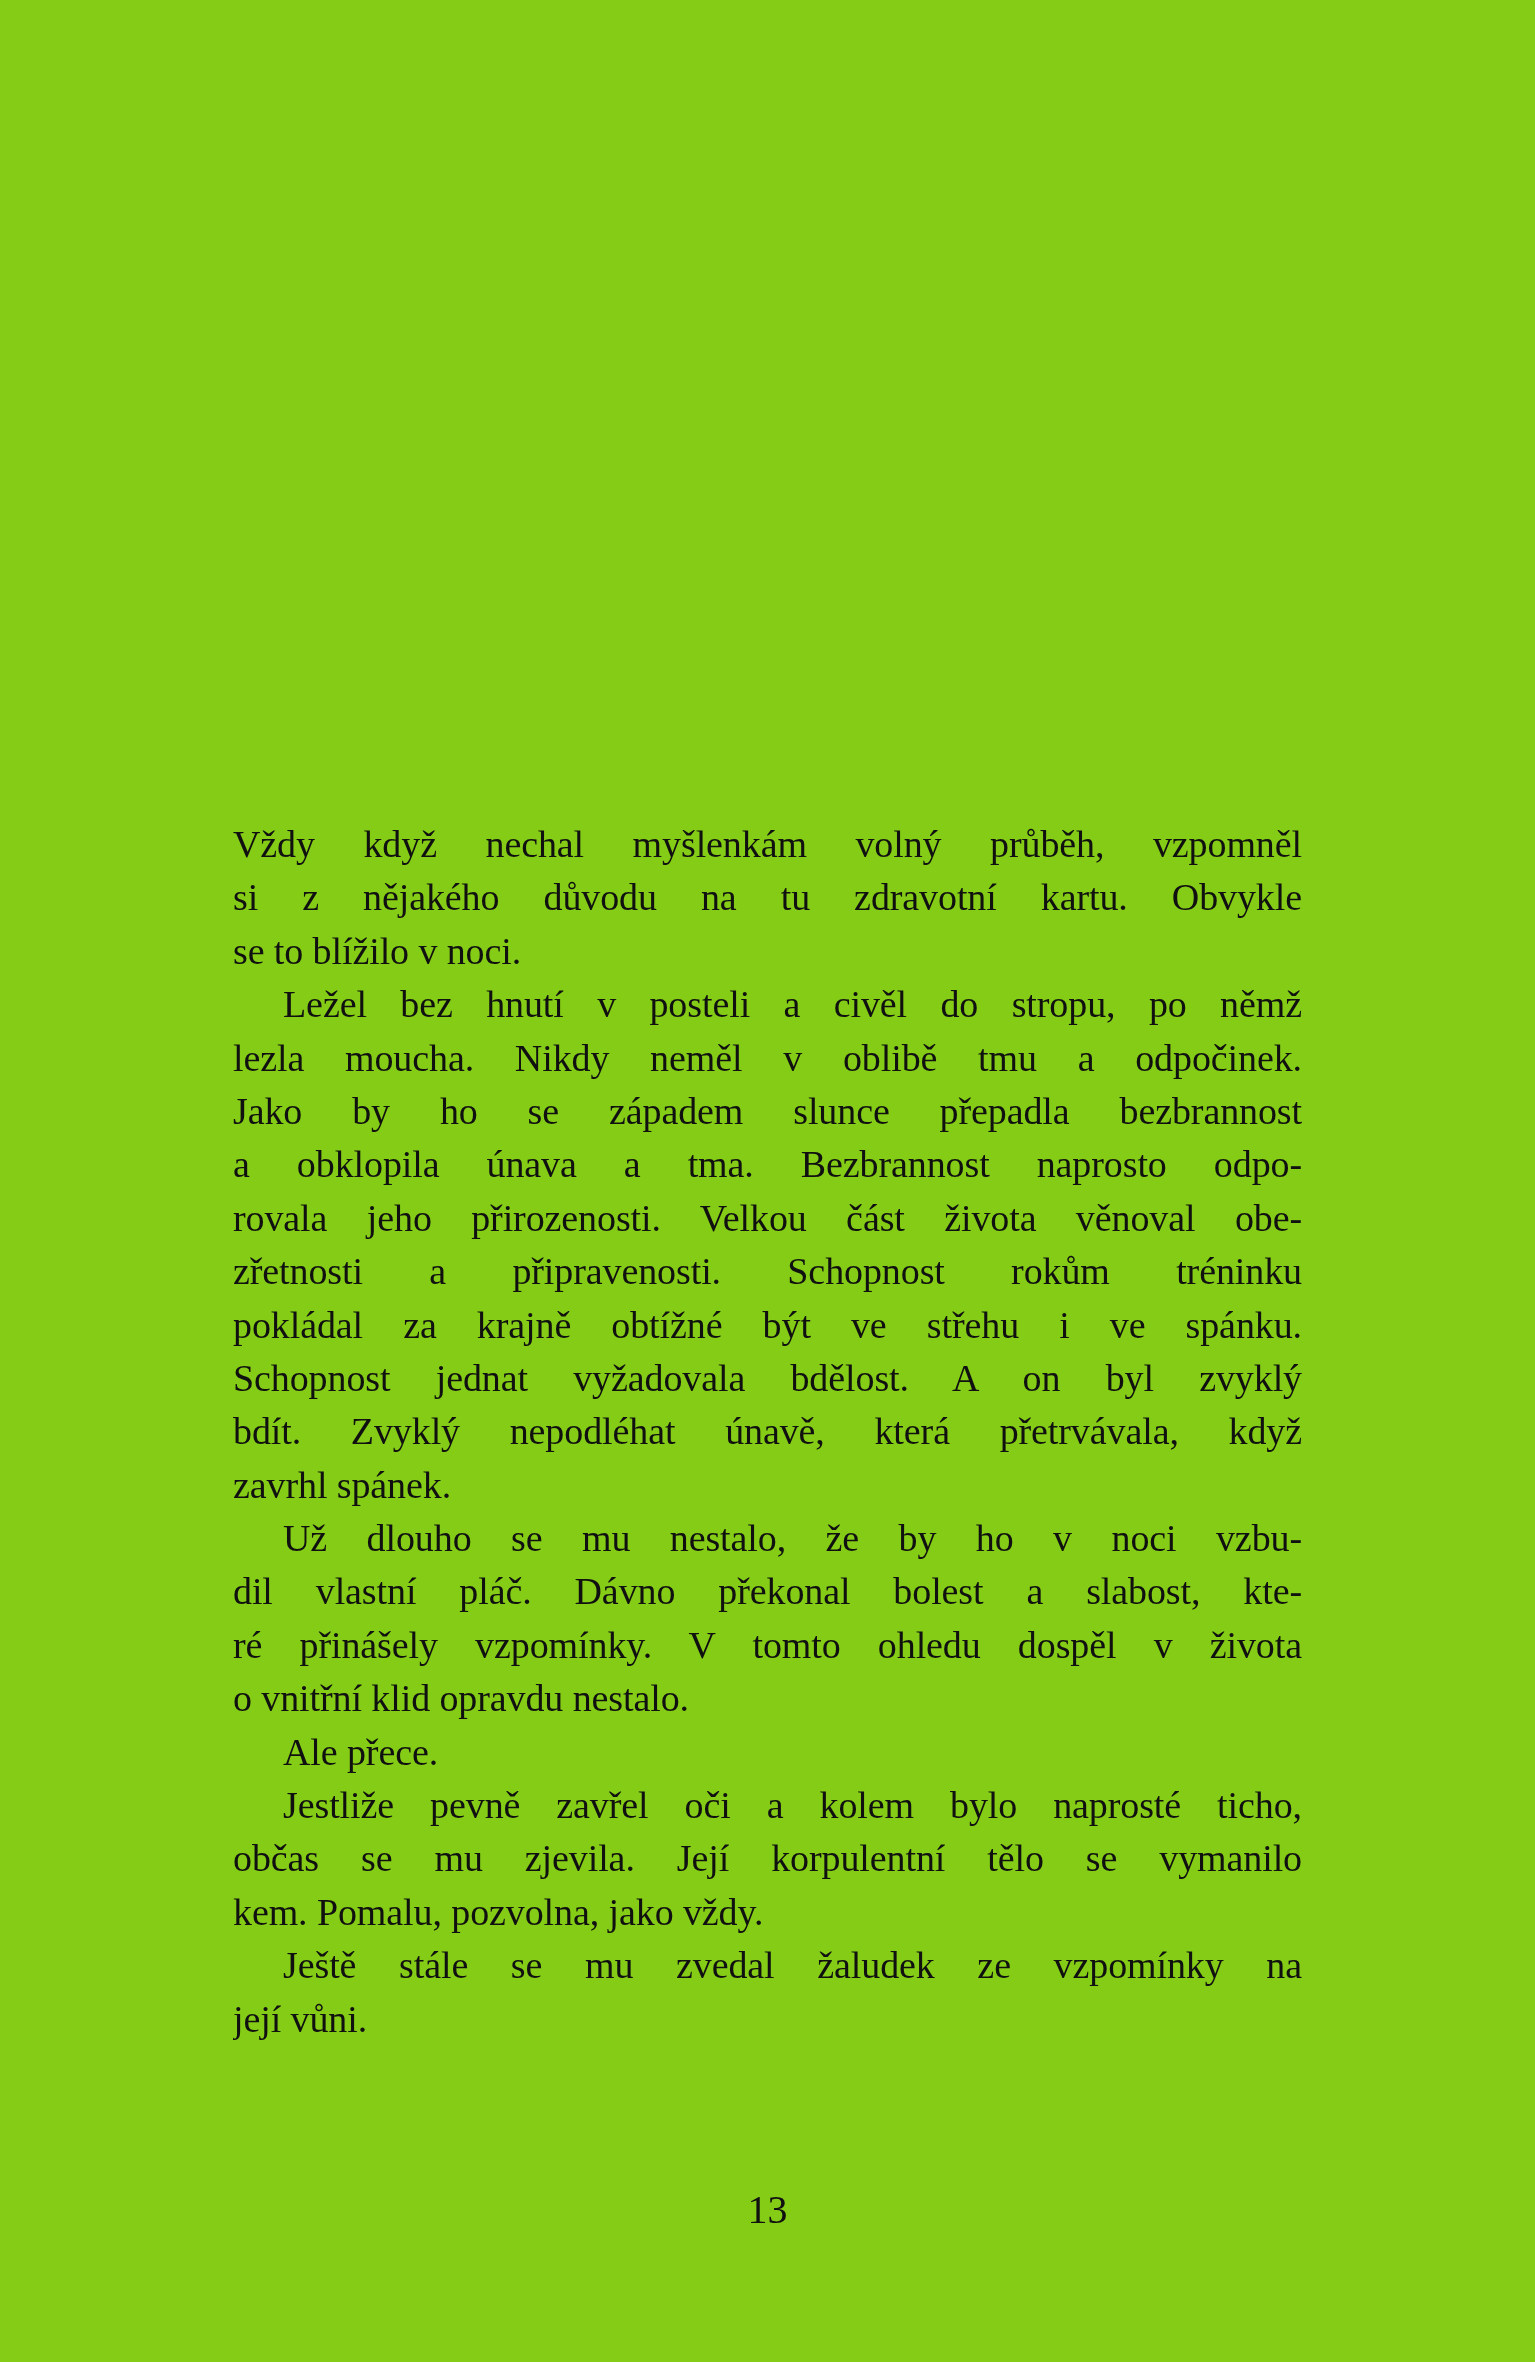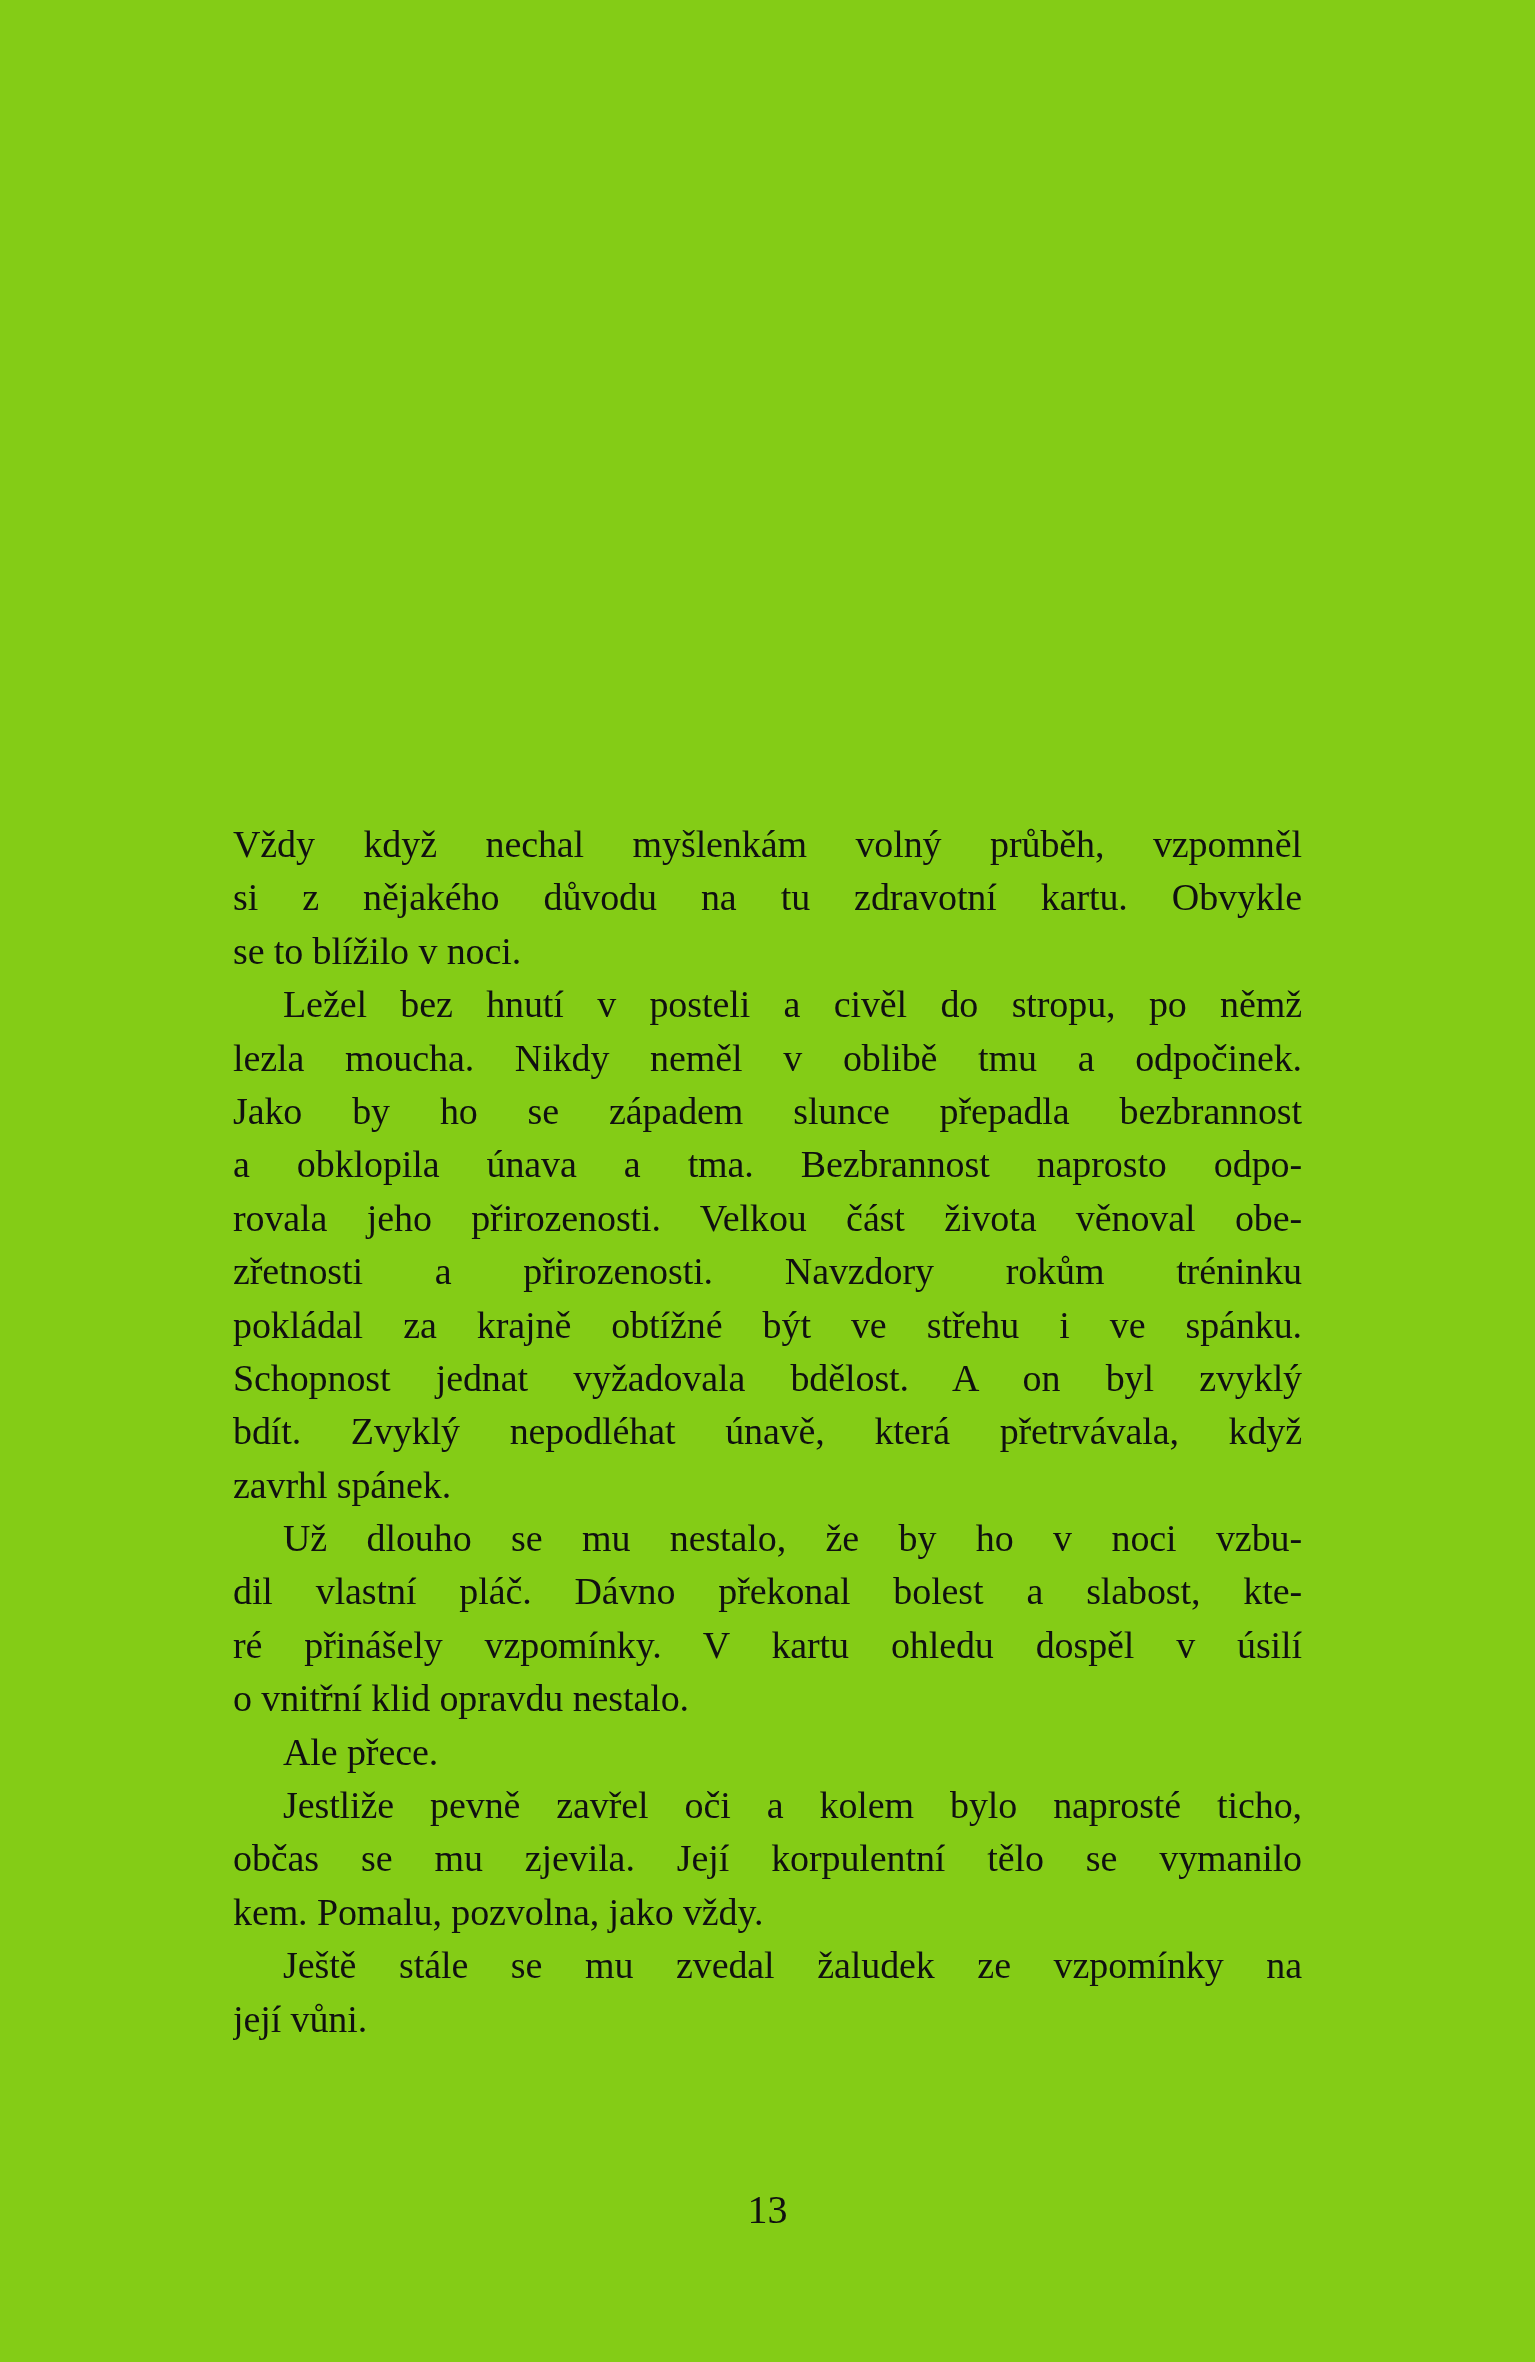--- a/index.html
+++ b/index.html
@@ -69,31 +69,31 @@
       <div class="line">si z nějakého důvodu na tu zdravotní kartu. Obvykle</div>
       <div class="line end">se to blížilo v noci.</div>
     </div>
 
     <div class="para">
       <div class="line ind">Ležel bez hnutí v posteli a civěl do stropu, po němž</div>
       <div class="line">lezla moucha. Nikdy neměl v oblibě tmu a odpočinek.</div>
       <div class="line">Jako by ho se západem slunce přepadla bezbrannost</div>
       <div class="line">a obklopila únava a tma. Bezbrannost naprosto odpo-</div>
       <div class="line">rovala jeho přirozenosti. Velkou část života věnoval obe-</div>
-      <div class="line">zřetnosti a přirozenosti. Navzdory rokům tréninku</div>
+      <div class="line">zřetnosti a připravenosti. Schopnost rokům tréninku</div>
       <div class="line">pokládal za krajně obtížné být ve střehu i ve spánku.</div>
       <div class="line">Schopnost jednat vyžadovala bdělost. A on byl zvyklý</div>
       <div class="line">bdít. Zvyklý nepodléhat únavě, která přetrvávala, když</div>
       <div class="line end">zavrhl spánek.</div>
     </div>
 
     <div class="para">
       <div class="line ind">Už dlouho se mu nestalo, že by ho v noci vzbu-</div>
       <div class="line">dil vlastní pláč. Dávno překonal bolest a slabost, kte-</div>
-      <div class="line">ré přinášely vzpomínky. V kartu ohledu dospěl v úsilí</div>
+      <div class="line">ré přinášely vzpomínky. V tomto ohledu dospěl v života</div>
       <div class="line end">o vnitřní klid opravdu nestalo.</div>
     </div>
 
     <div class="para">
       <div class="line ind end">Ale přece.</div>
     </div>
 
     <div class="para">
       <div class="line ind">Jestliže pevně zavřel oči a kolem bylo naprosté ticho,</div>
       <div class="line">občas se mu zjevila. Její korpulentní tělo se vymanilo</div>

